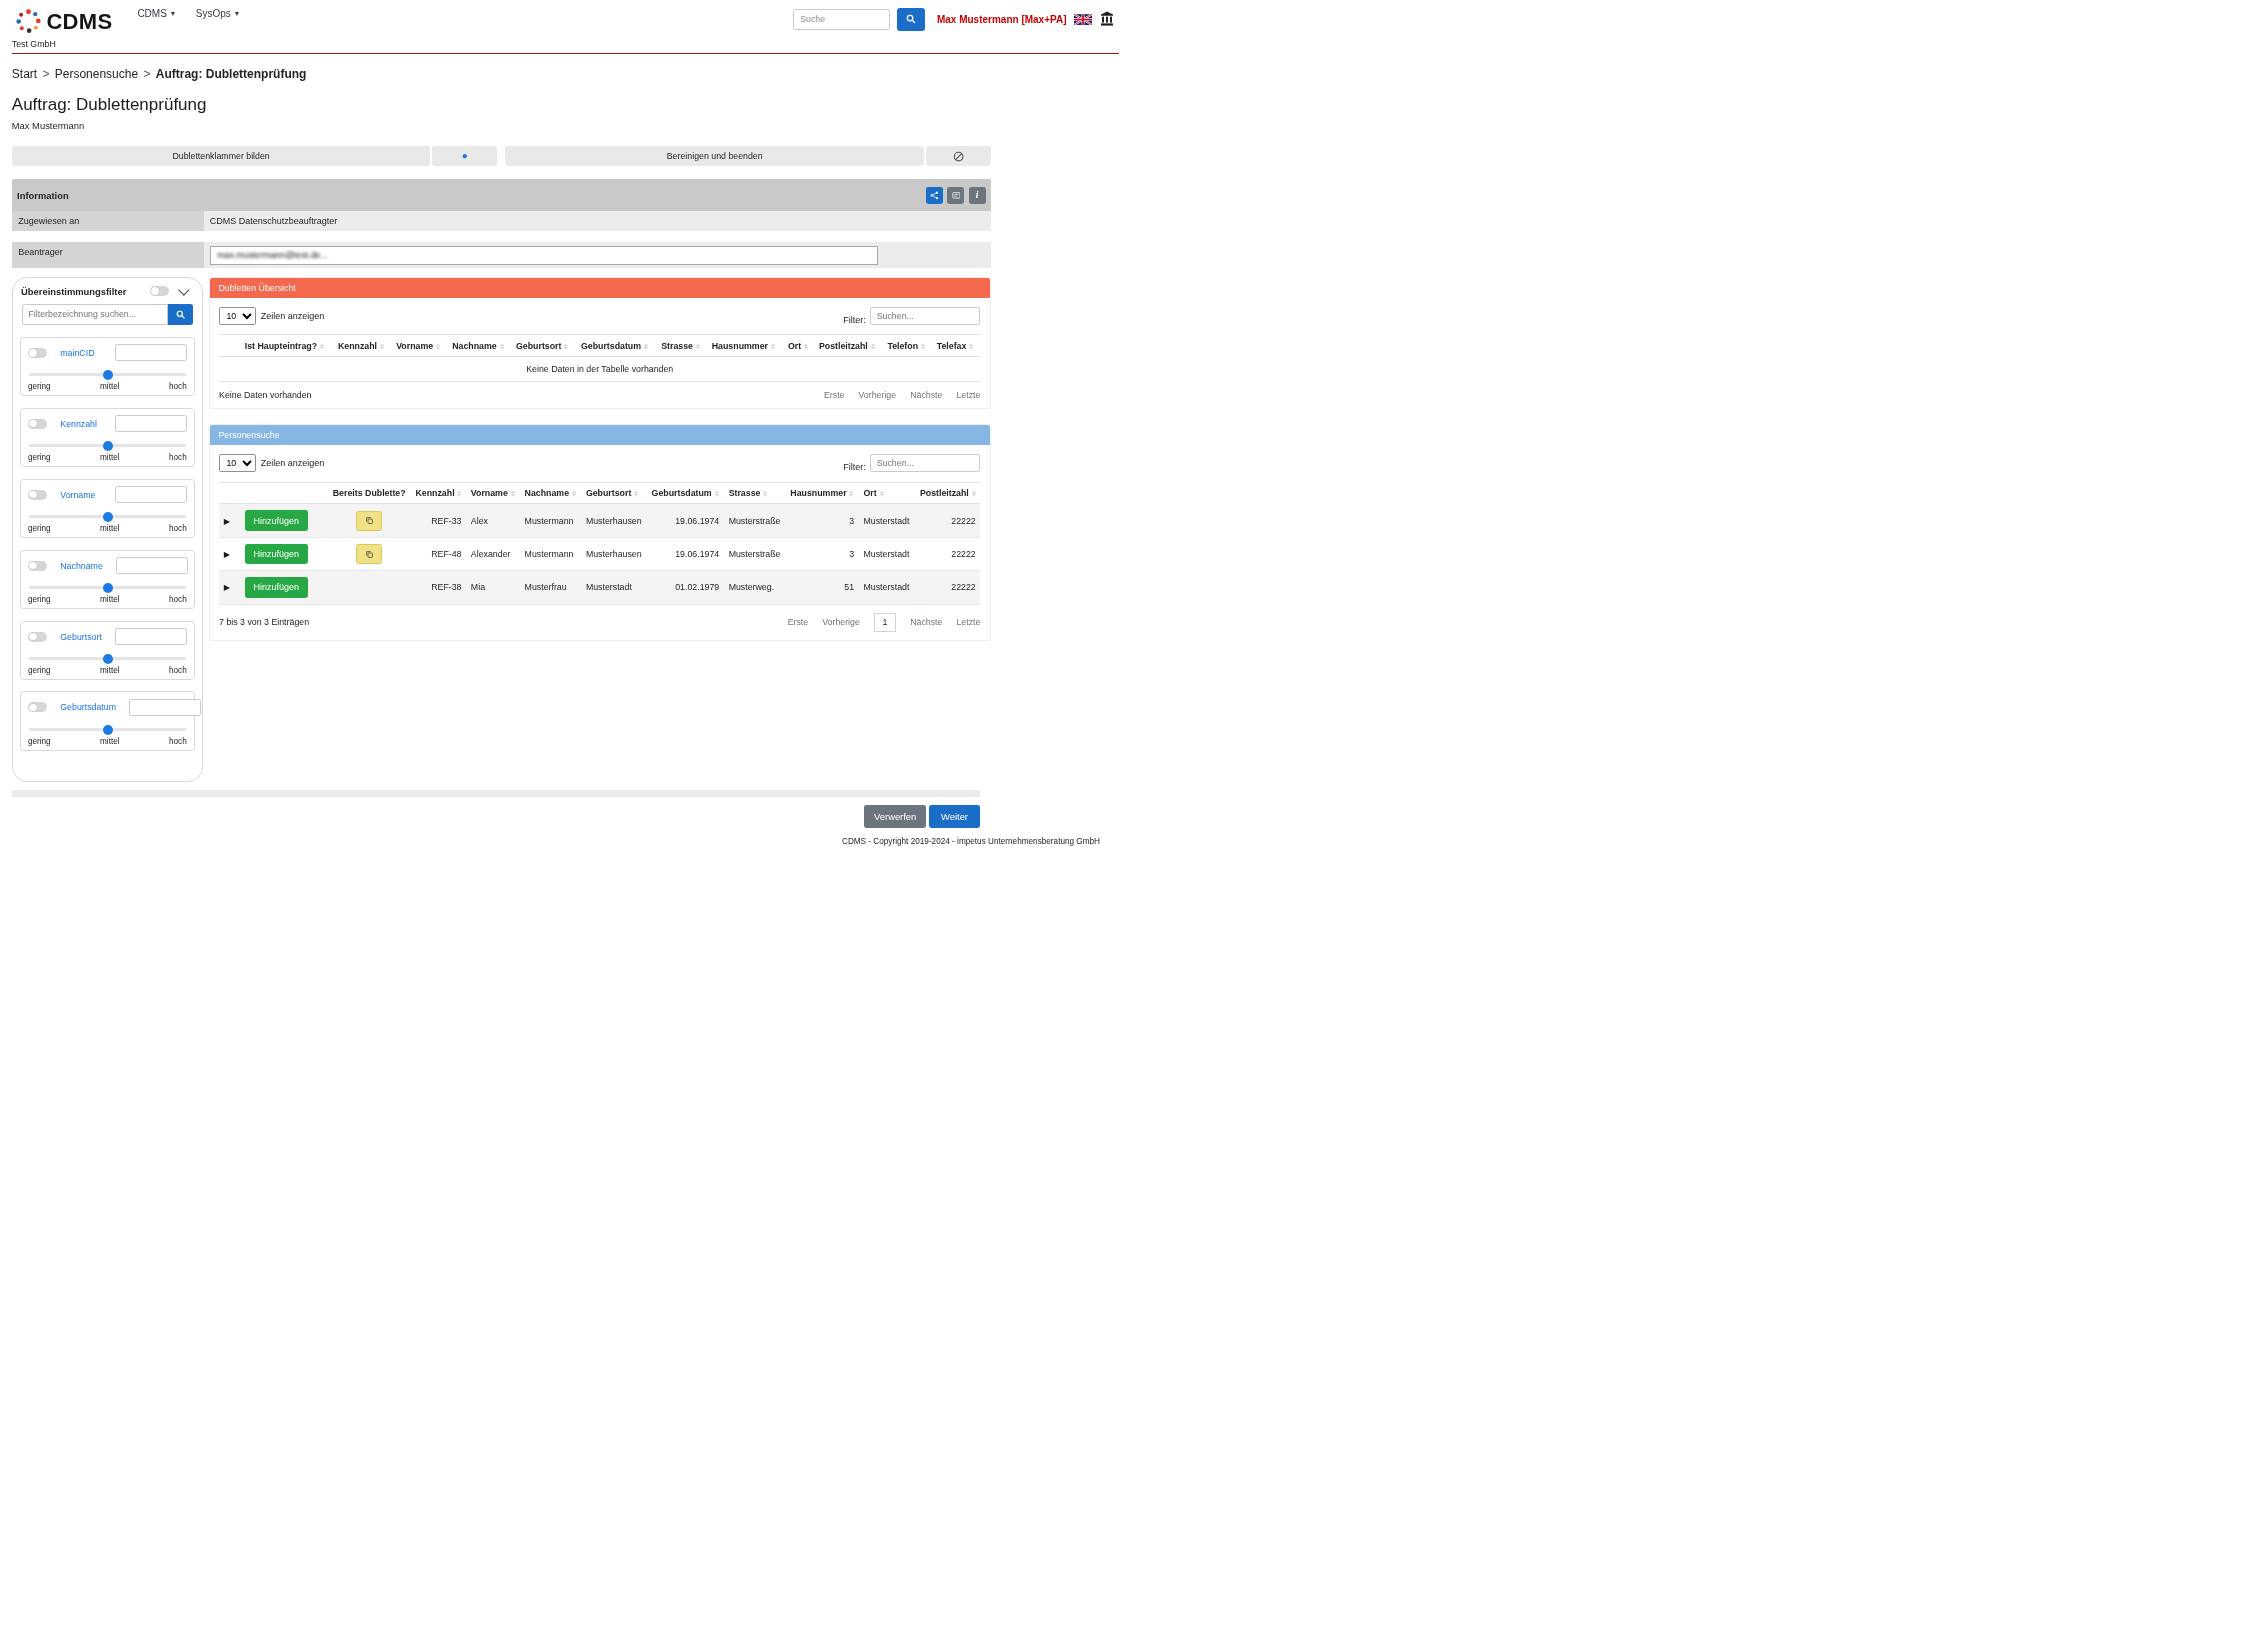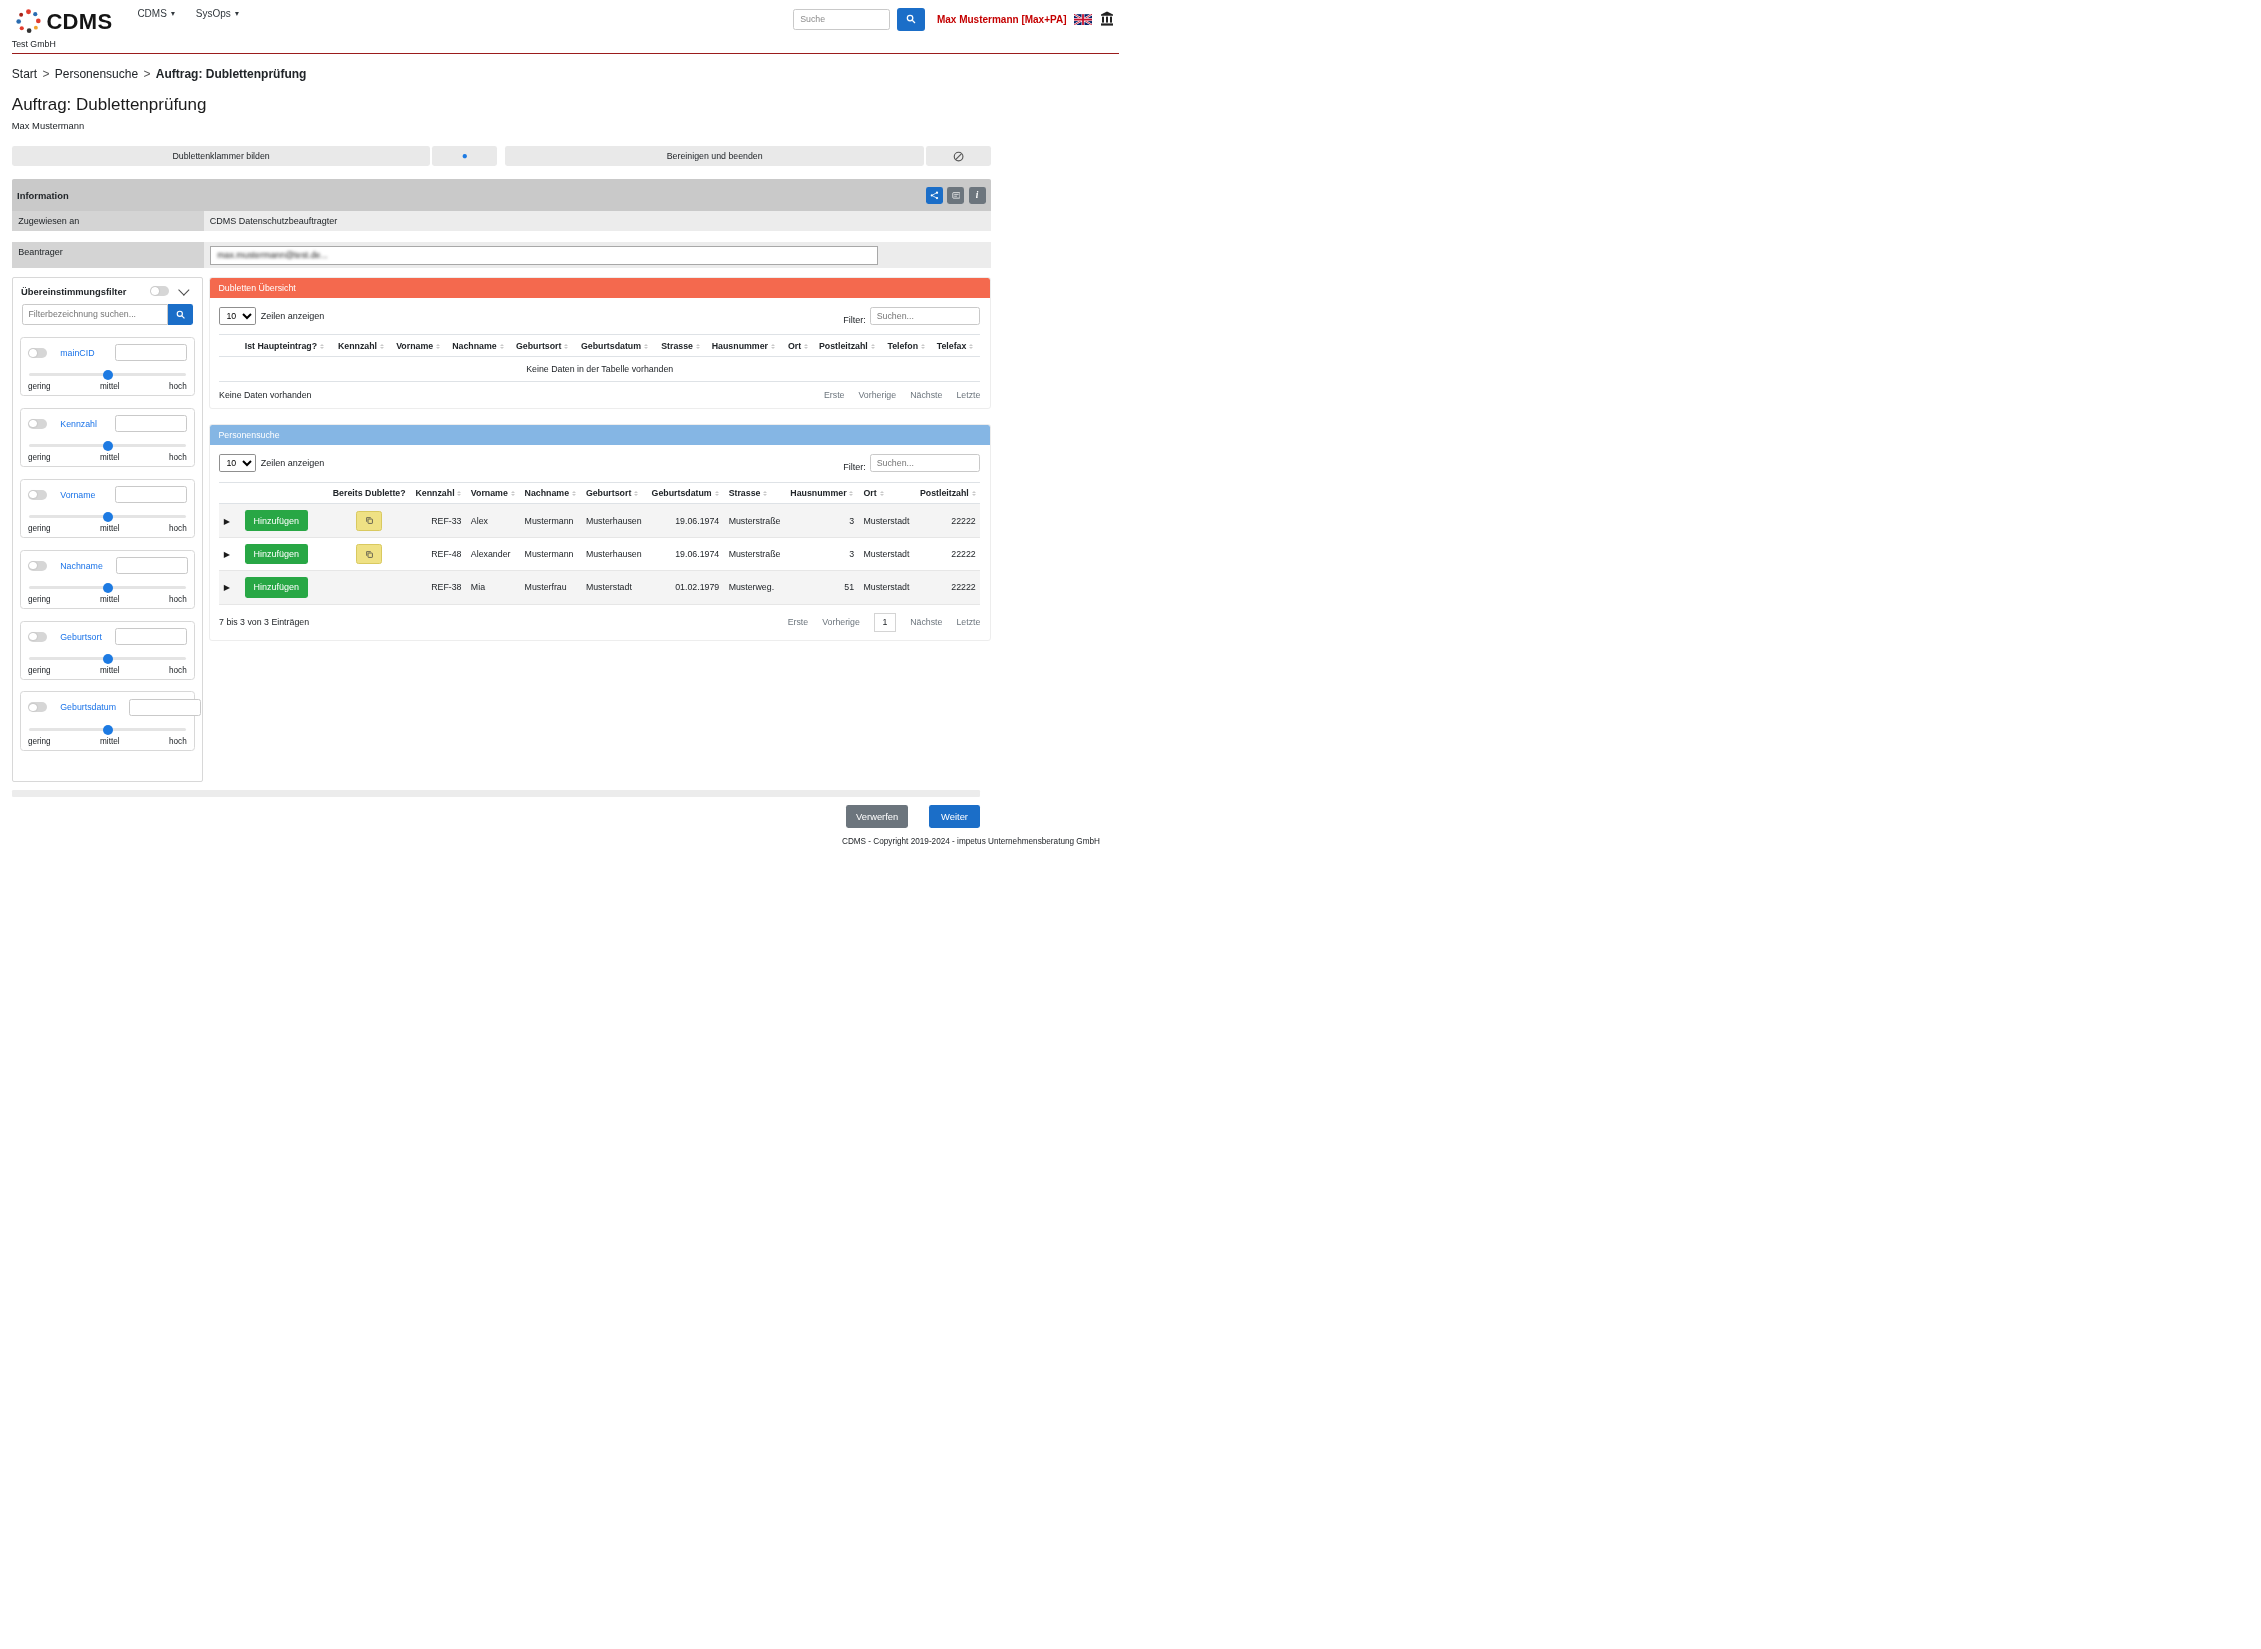--- a/index.html
+++ b/index.html
@@ -57,21 +57,21 @@
   .def-row + .def-row{margin-top:11.2px}
   .def-label{width:192px;background:#d4d4d4;padding:4.7px 6.5px;font-size:9px}
   .def-value{flex:1;background:#ececec;padding:3.5px 5.9px;font-size:9px;display:flex;align-items:center}
   .pseudo-input{width:668px;height:19.4px;background:#fff;border:0.6px solid #a8a8a8;padding:0 6.5px;display:flex;align-items:center;overflow:hidden;cursor:text}
   .blurred{filter:blur(1.4px);font-size:8.8px;color:#222}
 
   
   .content-row{margin-top:8.2px;display:flex;gap:5.9px;align-items:flex-start}
 
   
-  .filter-panel{width:191px;height:505px;border:0.6px solid #d8d8d8;border-radius:2px;padding:7px 5.9px;overflow:hidden;background:#fff;flex:none}
+  .filter-panel{width:191px;height:505px;border:0.6px solid #d8d8d8;border-radius:15px;padding:7px 5.9px;overflow:hidden;background:#fff;flex:none}
   .fp-head{display:flex;align-items:center;padding:1.2px 2.4px}
   .fp-title{font-size:9.4px;font-weight:600}
   .toggle{position:relative;display:inline-block;width:19.4px;height:10px;border-radius:5.3px;background:#d6d6d6;cursor:pointer;flex:none}
   .toggle::after{content:"";position:absolute;left:1.2px;top:1.2px;width:7.7px;height:7.7px;border-radius:50%;background:#fff;box-shadow:0 0 1.2px rgba(0,0,0,.35)}
   .fp-head .toggle{margin-left:auto}
   .chevron{width:7.7px;height:7.7px;border-right:1.5px solid #4a4a4a;border-bottom:1.5px solid #4a4a4a;transform:rotate(45deg);margin:0 5.9px 2.4px 10.6px;cursor:pointer;flex:none}
   .fp-search{display:flex;margin:5.9px 2.9px 0}
   .fp-search input{flex:1;min-width:0;height:21px;border:0.6px solid #c9c9c9;border-radius:2.4px 0 0 2.4px;padding:0 5.9px;font-size:8.8px}
   .fp-search button{width:25px;height:21px;border:none;border-radius:0 2.4px 2.4px 0;background:#1b6ec8;display:flex;align-items:center;justify-content:center}
   .fp-cards{margin-top:11.8px;display:flex;flex-direction:column;gap:11.2px;padding:0 1.2px}
@@ -116,21 +116,21 @@
   .num{text-align:right}
   .col-expand{width:21px}
   .col-add{width:88px}
   .col-dup{width:77px;text-align:center}
   .expand-caret{font-size:8.2px;color:#1c1c1c;cursor:pointer}
   .btn-add{background:#28a745;border:none;border-radius:2.4px;color:#fff;font-size:9px;padding:5.3px 8.8px}
   .btn-dup{width:26.5px;height:20px;background:#efe184;border:0.6px solid #d9c95f;border-radius:2.4px;display:inline-flex;align-items:center;justify-content:center}
 
   
   .bottom-strip{width:968px;height:7px;background:#ececec;margin:8.2px 0 0 11.8px;border-radius:1.2px}
-  .action-bar{width:968px;margin:8.2px 0 0 11.8px;display:flex;justify-content:flex-end;gap:21px}
+  .action-bar{width:968px;margin:8.2px 0 0 11.8px;display:flex;justify-content:flex-end;gap:3px}
   .btn-discard{background:#6c757d;border:none;border-radius:2.4px;color:#fff;font-size:9.4px;padding:5.9px 10px}
   .btn-next{background:#1b6ec8;border:none;border-radius:2.4px;color:#fff;font-size:9.4px;padding:5.9px 11.8px}
   footer{margin-top:auto;padding:9.4px 31px 10.6px;text-align:right;font-size:8.2px}
 </style>
 </head>
 <body>
 
 <header class="navbar">
   <div class="logo">
     <svg width="27" height="27" viewBox="0 0 44 44">

